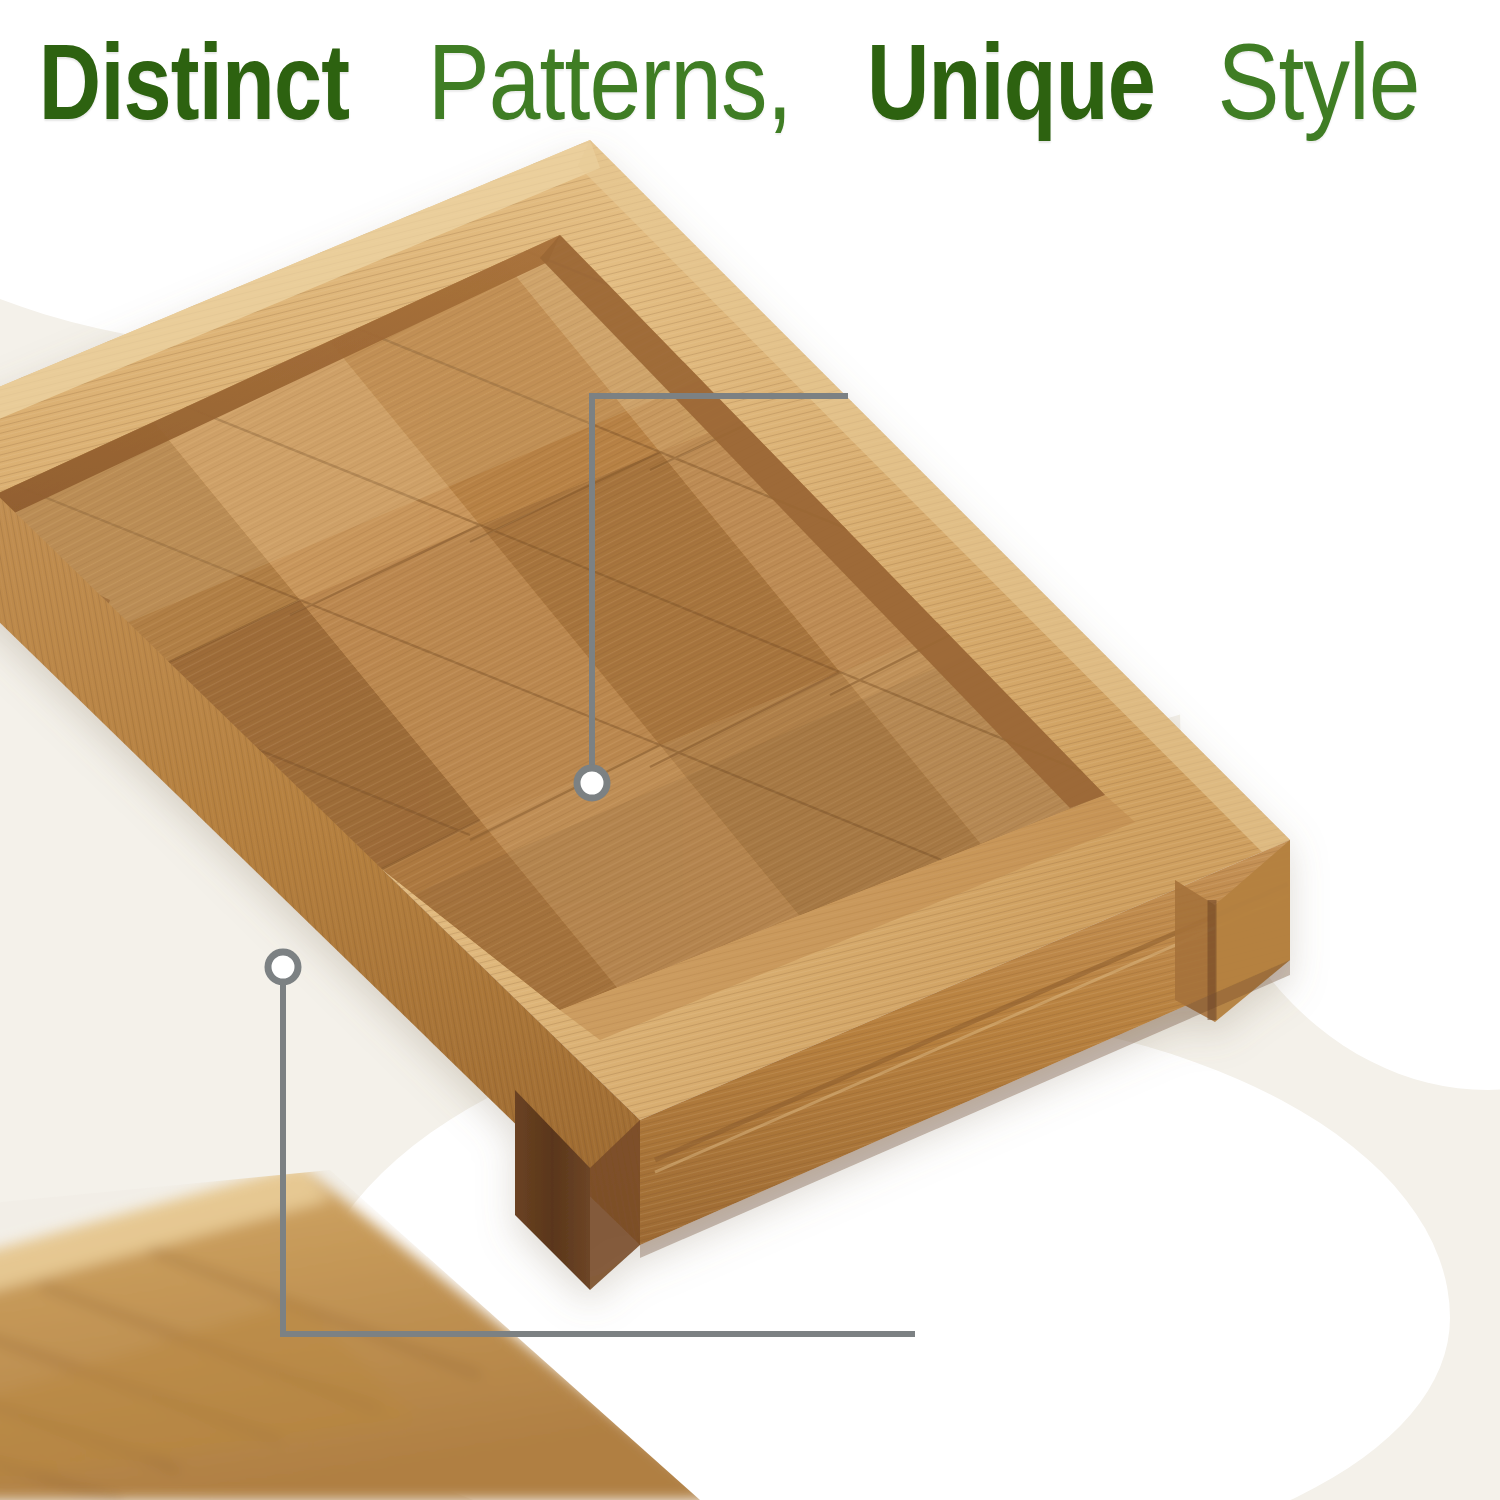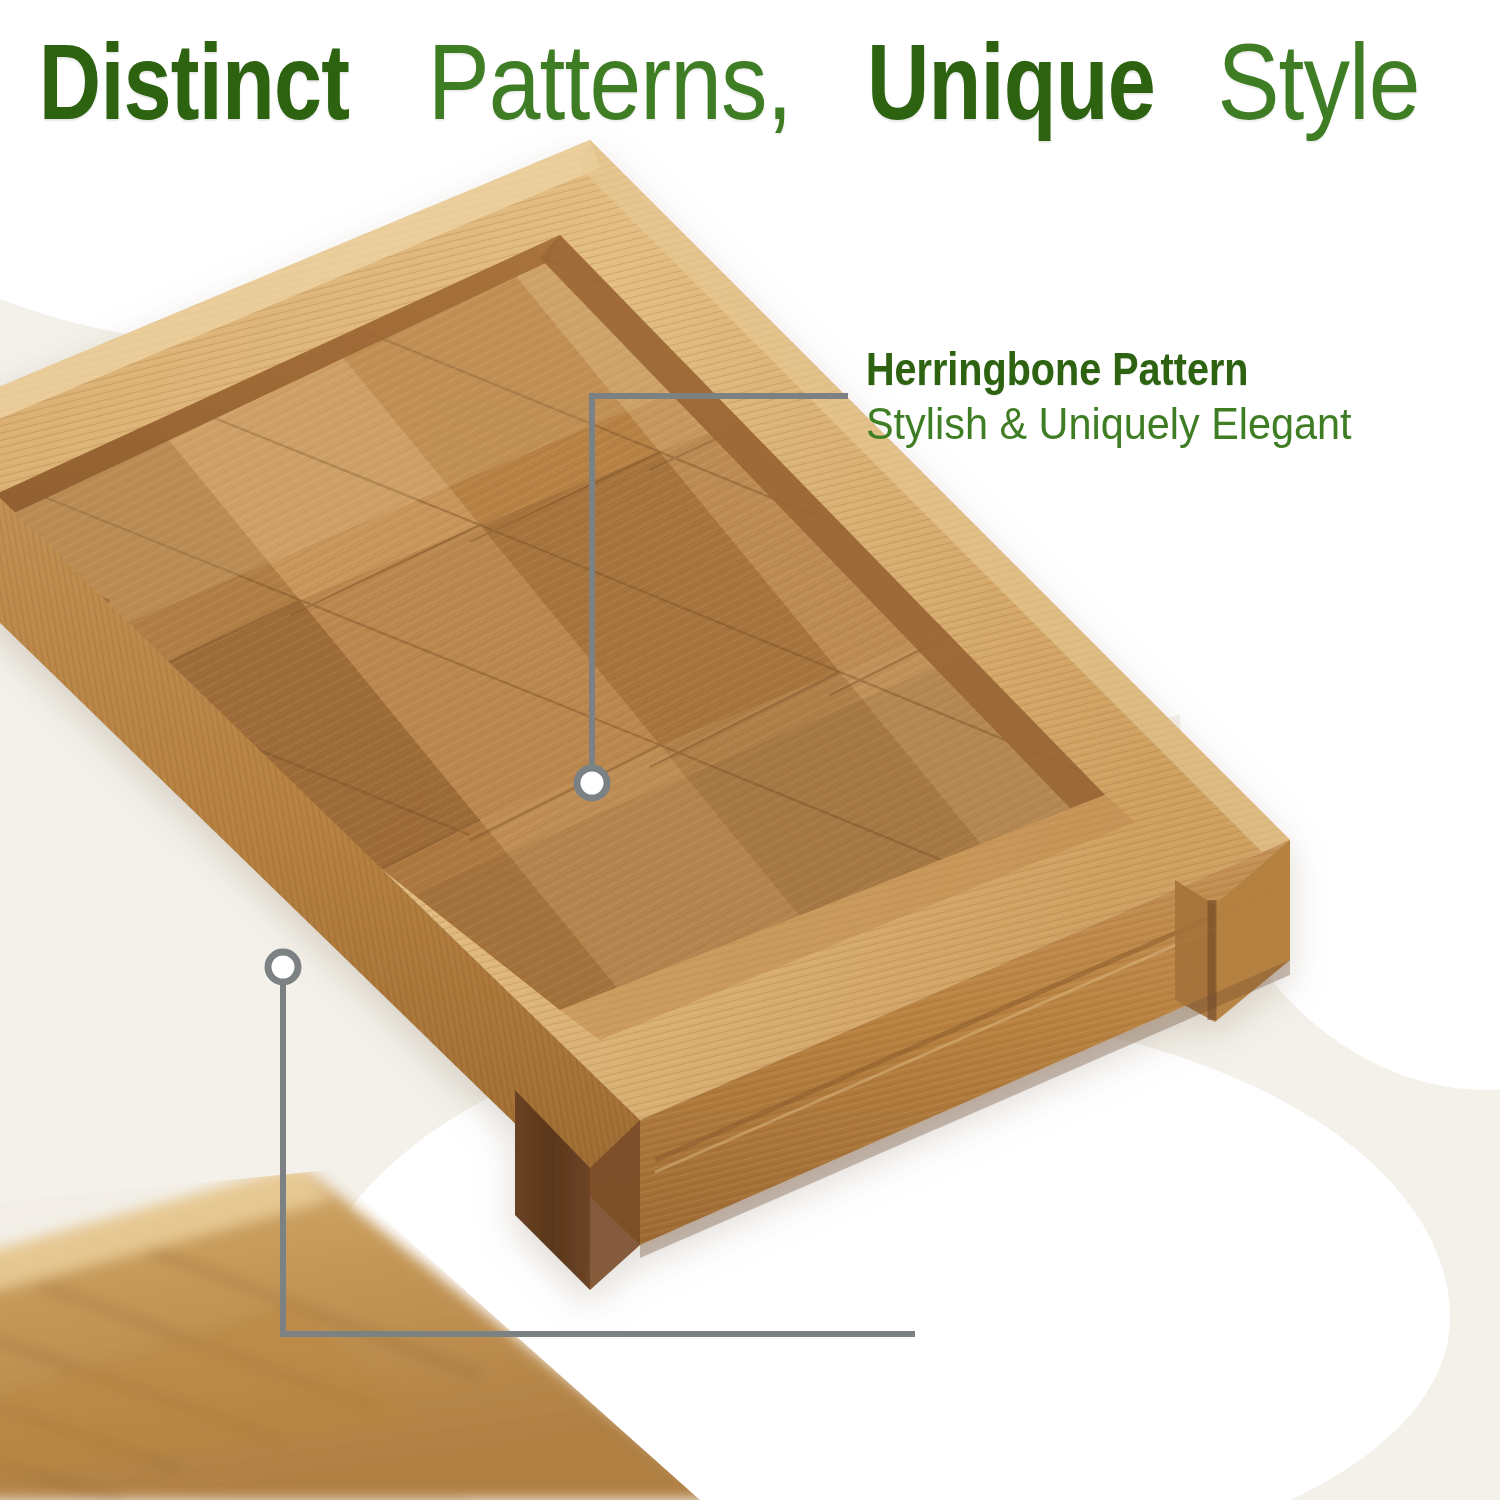--- a/index.html
+++ b/index.html
@@ -262,19 +262,15 @@
 
   <svg id="leaders" viewBox="0 0 1500 1500">
 
     <path d="M845,396 L592,396 L592,770" stroke="#7c8183" stroke-width="6" fill="none" stroke-linecap="square" stroke-linejoin="miter"></path>
     <circle cx="592" cy="783" r="15" class="dot-outer"></circle>
 
     <path d="M283,980 L283,1334 L912,1334" stroke="#7c8183" stroke-width="6" fill="none" stroke-linecap="square" stroke-linejoin="miter"></path>
     <circle cx="283" cy="967" r="15" class="dot-outer"></circle>
   </svg>
 
-  <div class="callout" id="callout-herringbone">
-    <div class="callout-title">Herringbone Pattern</div>
-    <div class="callout-sub">Stylish &amp; Uniquely Elegant</div>
-  </div>
 
 
 </div>
 
 </body></html>

